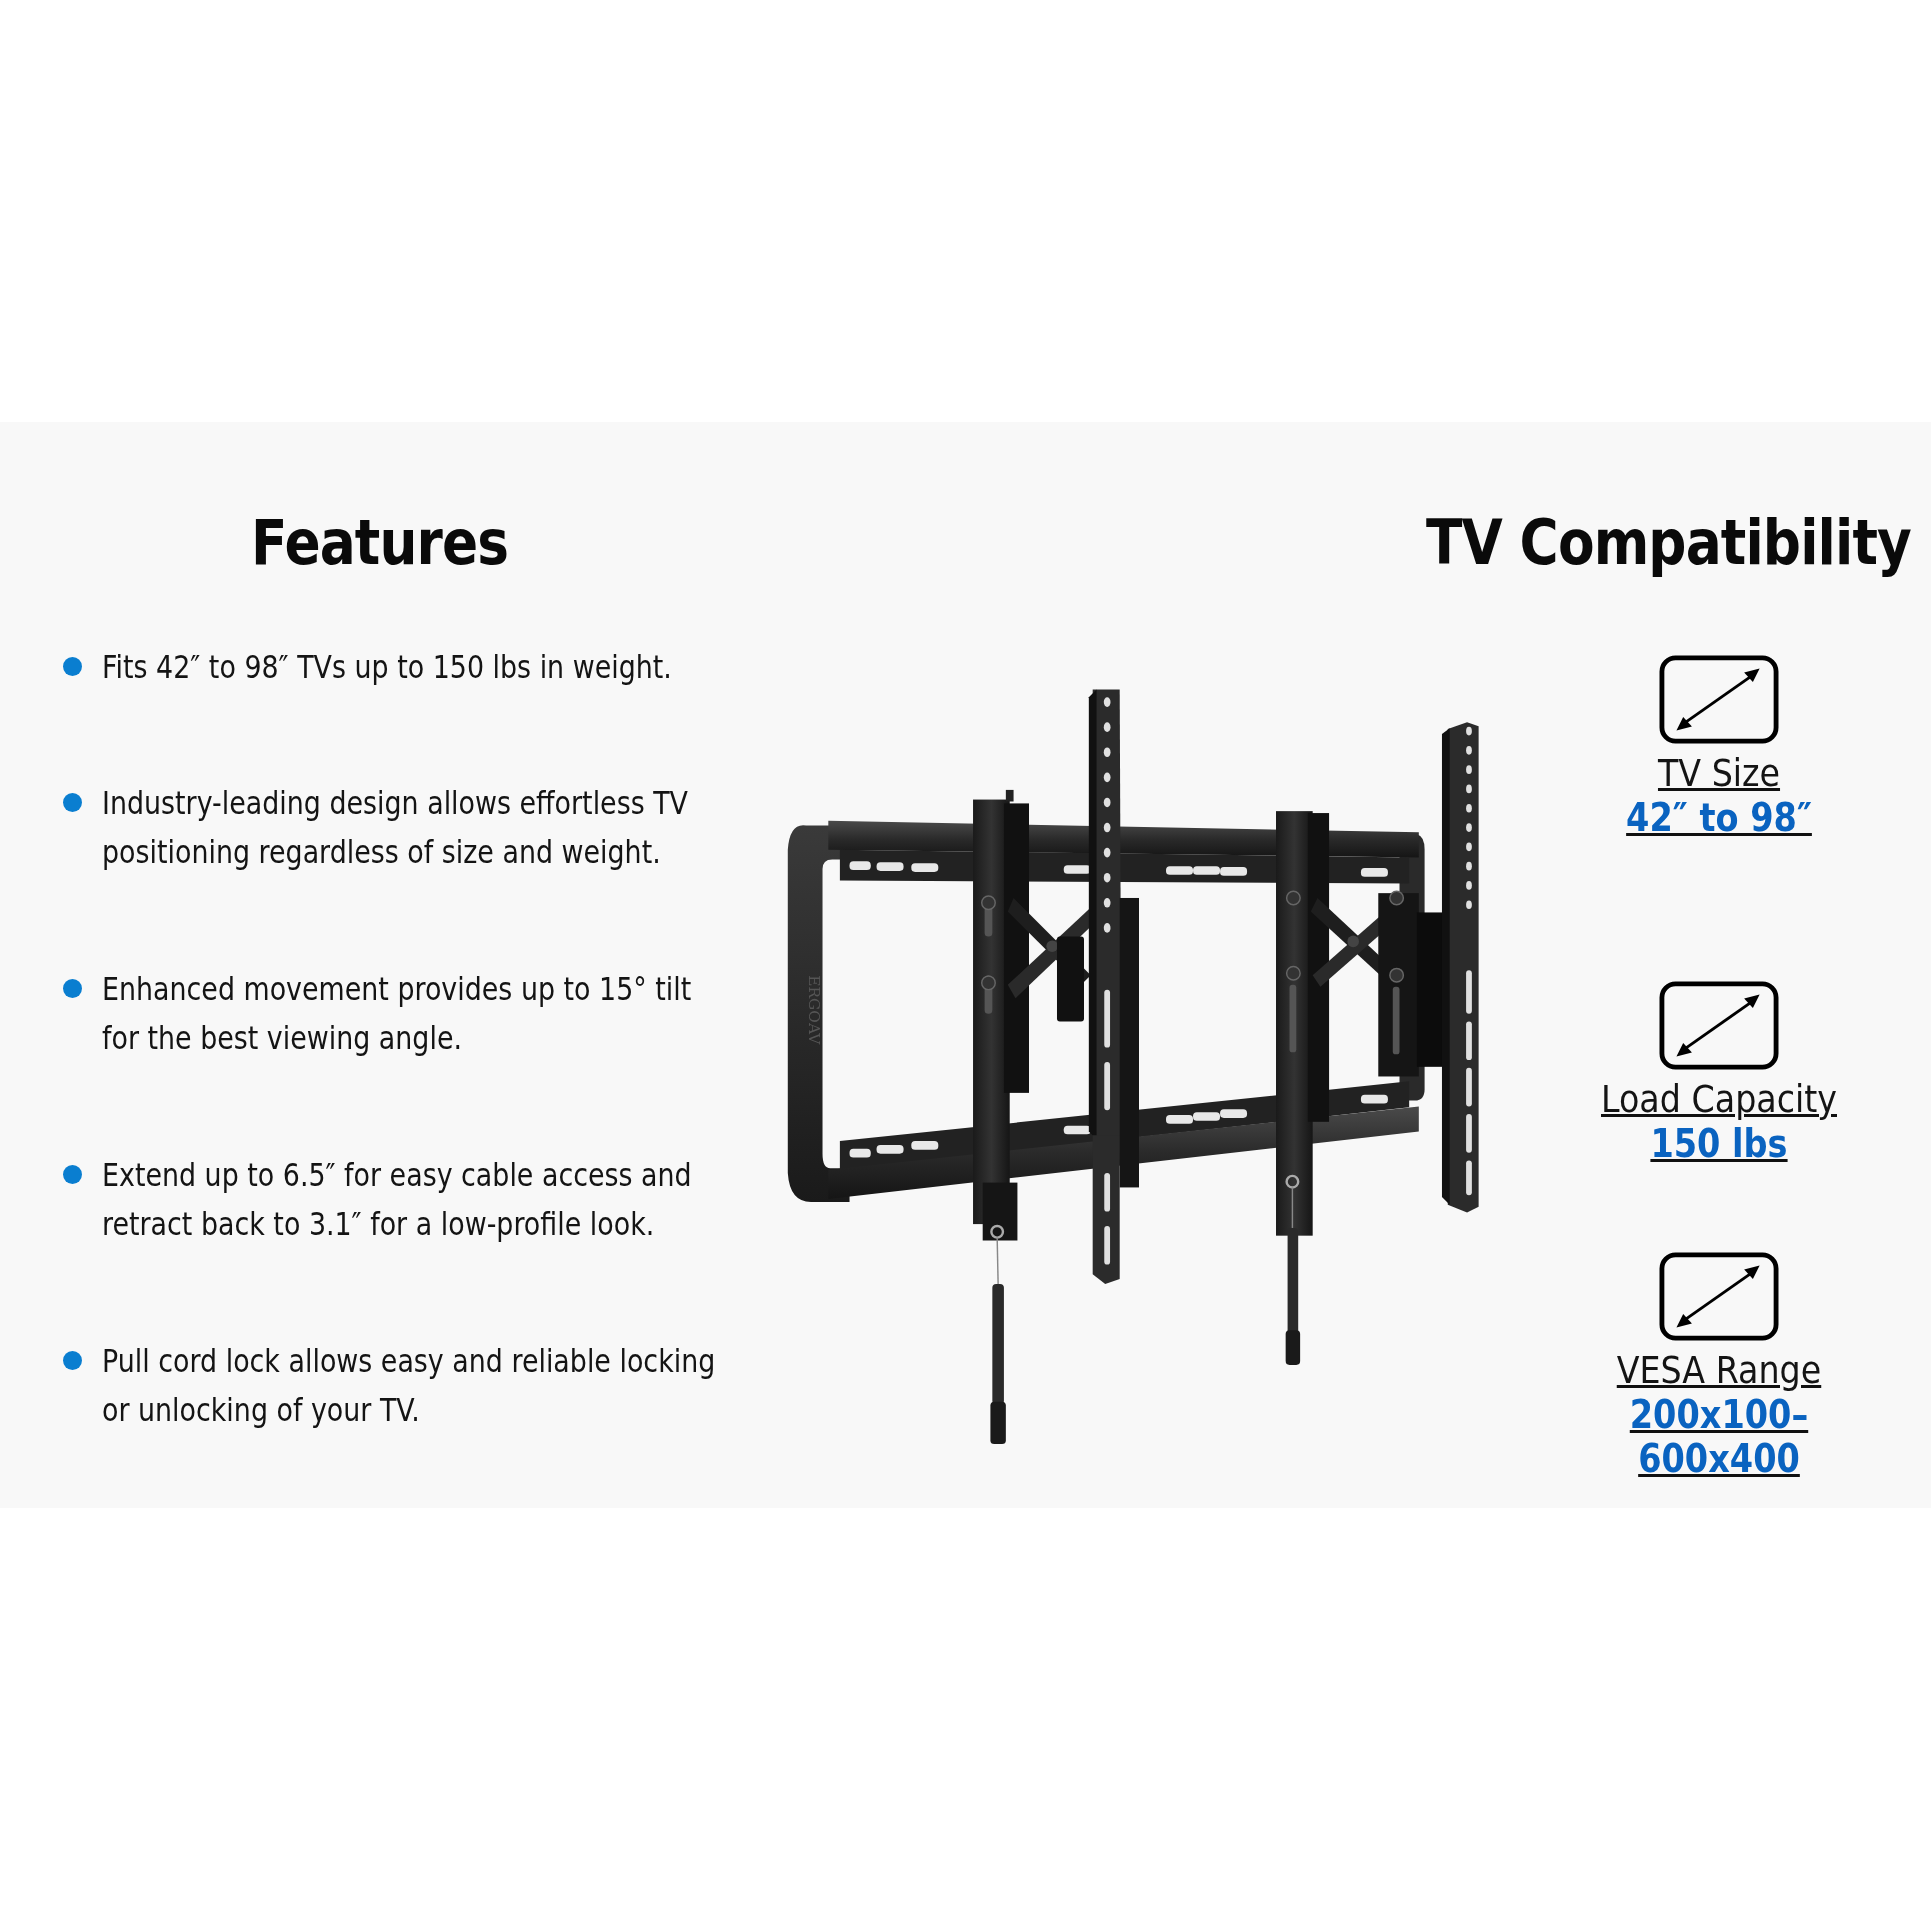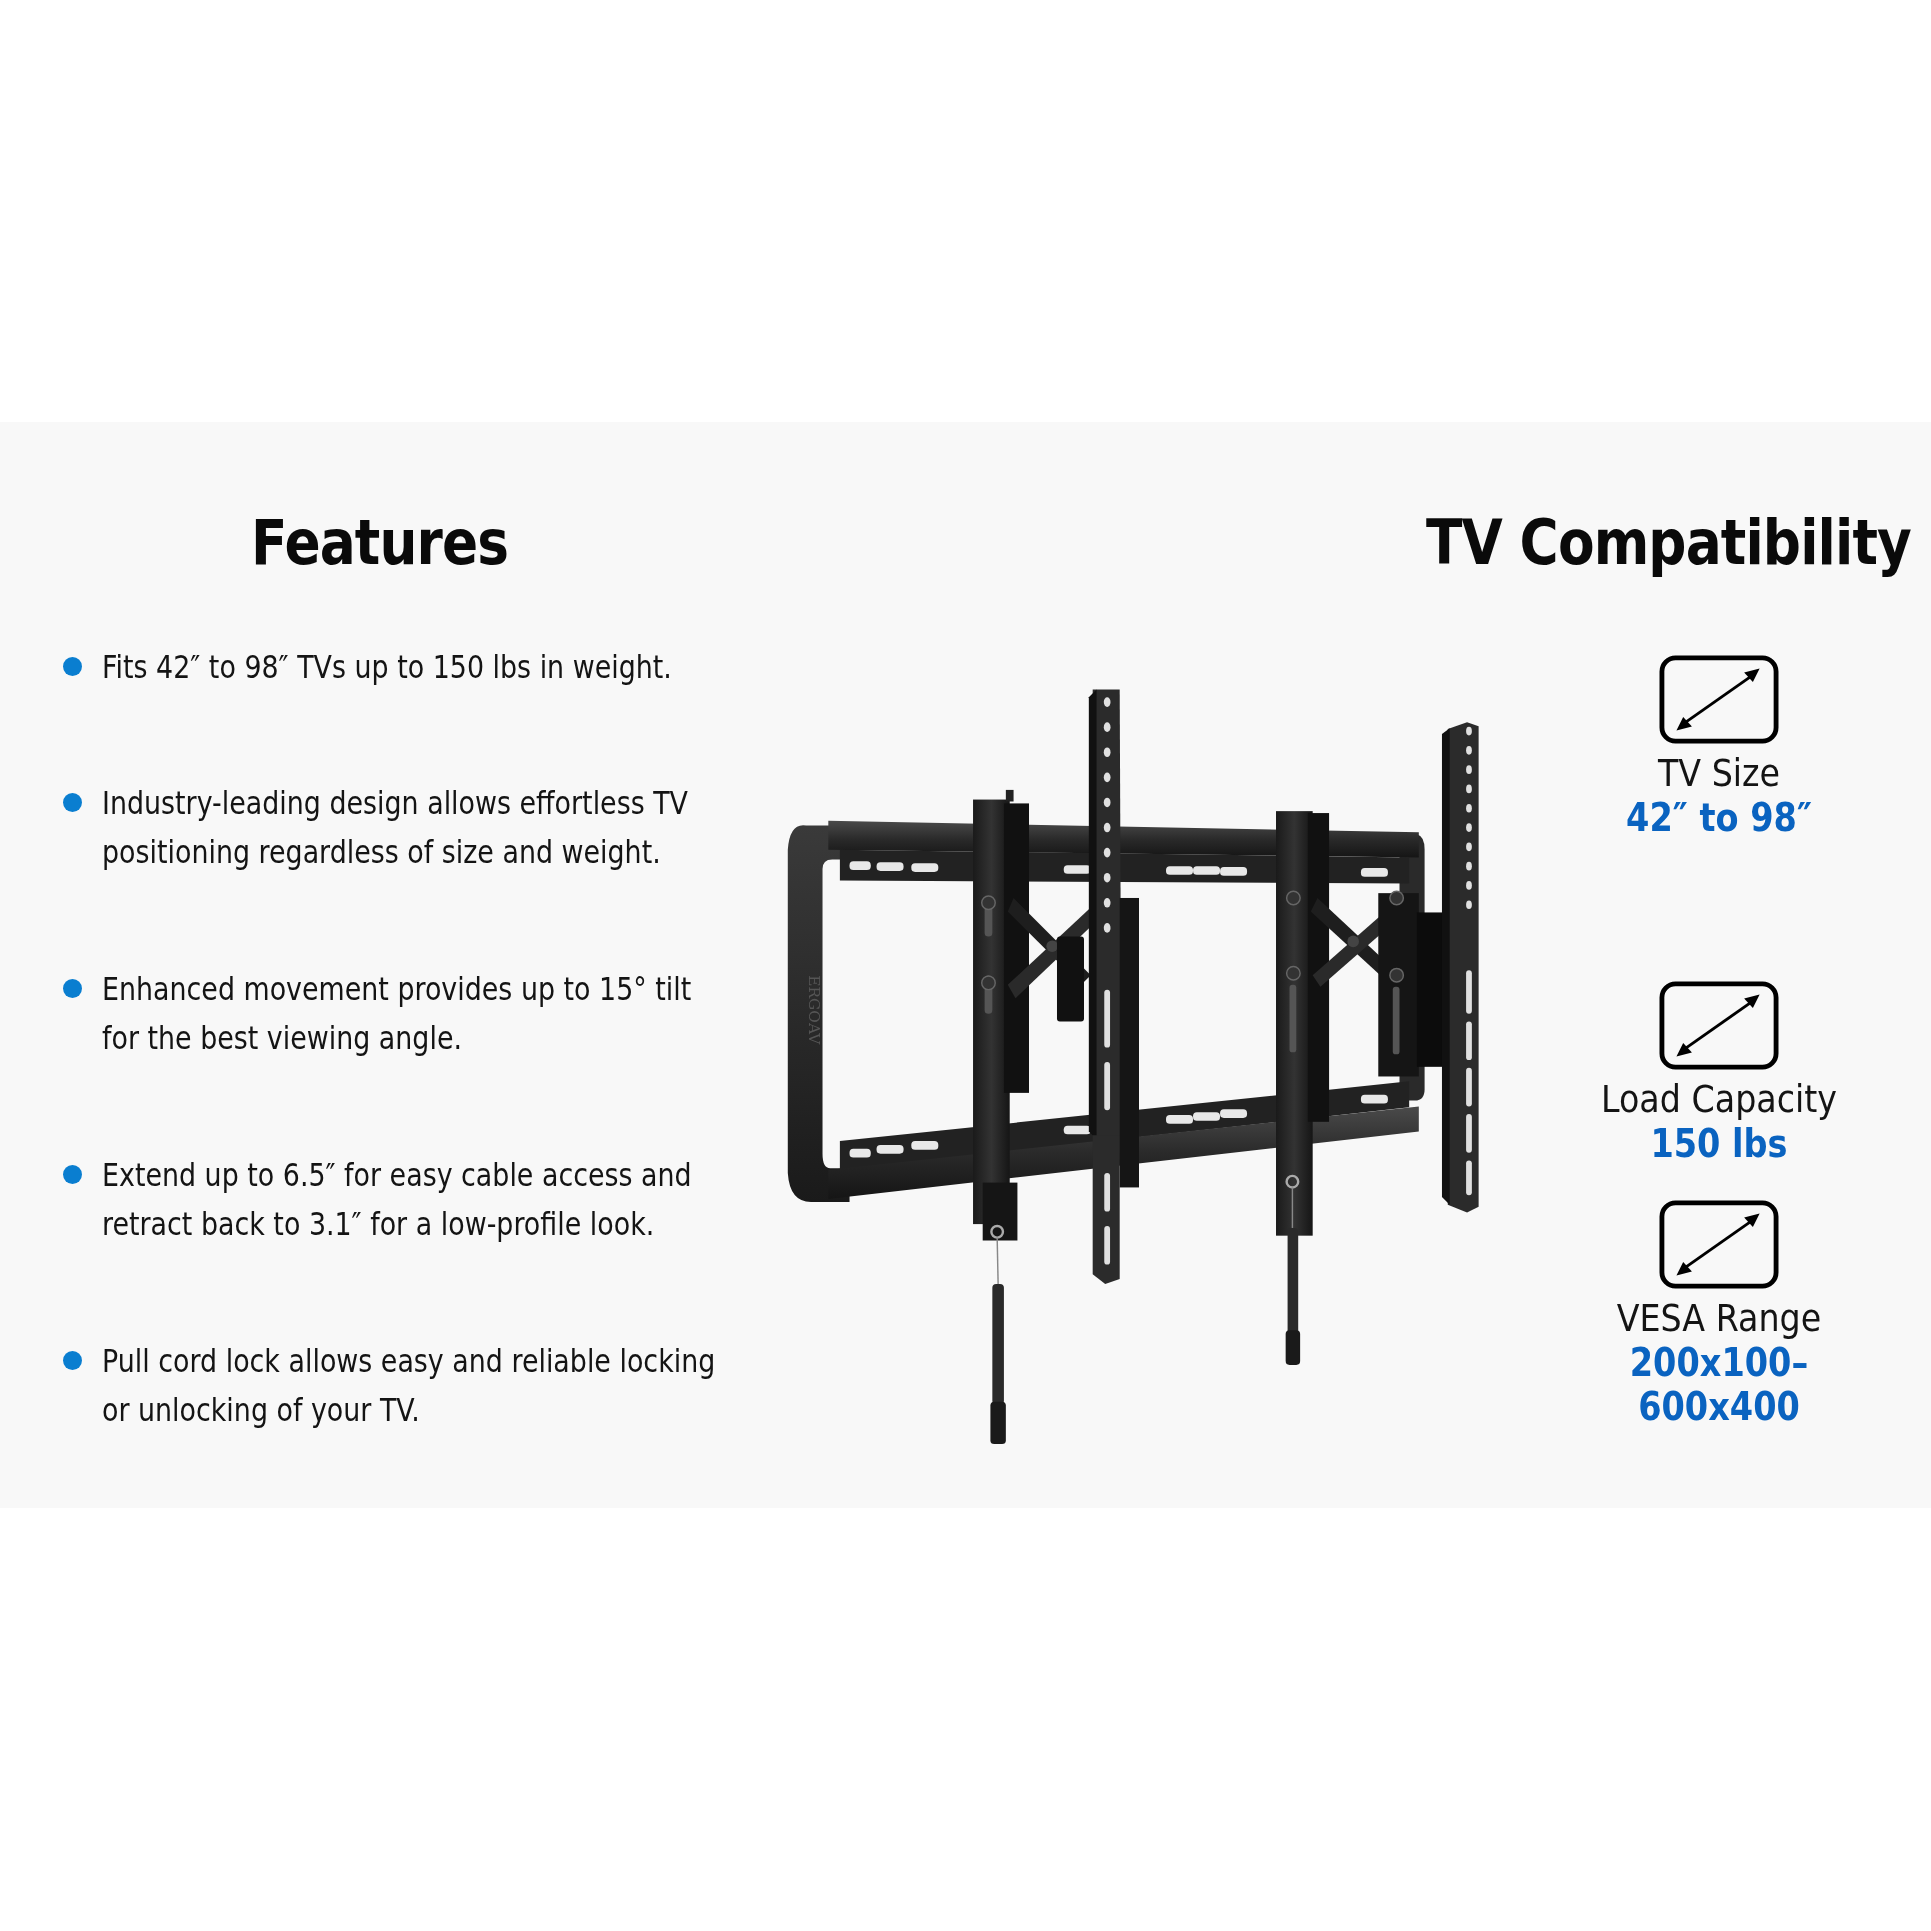--- a/index.html
+++ b/index.html
@@ -35,21 +35,21 @@
     color: #141414; white-space: pre-line; width: 734px;
     font-family: "DejaVu Sans", "Liberation Sans", sans-serif;
     transform: scaleX(0.84); transform-origin: left top;
   }
 
   .product {
     position: absolute; left: 782px; top: 676px; width: 714px; height: 772px;
   }
 
   .spec {
-    position: absolute; left: 1526px; width: 386px; text-align: center;
+    position: absolute; left: 1526px; width: 386px; text-align: center; text-decoration: underline;
   }
   .spec .icon { display: block; margin: 0 auto; width: 120px; height: 89px; }
   .spec .label {
     display: block; font-size: 37px; line-height: 44px; color: #141414; margin-top: 7.7px;
     font-family: "DejaVu Sans", "Liberation Sans", sans-serif;
     transform: scaleX(0.9);
   }
   .spec .value {
     display: block; font-size: 39px; line-height: 44px; color: #0a63c0; font-weight: bold;
     font-family: "DejaVu Sans", "Liberation Sans", sans-serif;
@@ -246,21 +246,21 @@
   <svg class="icon" viewBox="0 0 124 92">
     <rect x="3" y="3" width="118" height="86" rx="14" fill="none" stroke="#000" stroke-width="5"></rect>
     <line x1="24" y1="72" x2="98" y2="20" stroke="#000" stroke-width="3"></line>
     <polygon points="104,14 88,18 97,28" fill="#000"></polygon>
     <polygon points="18,78 34,74 25,64" fill="#000"></polygon>
   </svg>
   <span class="label">Load Capacity</span>
   <span class="value">150 lbs</span>
 </div>
 
-<div class="spec" style="top:1200px">
+<div class="spec" style="top:1252px">
   <svg class="icon" viewBox="0 0 124 92">
     <rect x="3" y="3" width="118" height="86" rx="14" fill="none" stroke="#000" stroke-width="5"></rect>
     <line x1="24" y1="72" x2="98" y2="20" stroke="#000" stroke-width="3"></line>
     <polygon points="104,14 88,18 97,28" fill="#000"></polygon>
     <polygon points="18,78 34,74 25,64" fill="#000"></polygon>
   </svg>
   <span class="label">VESA Range</span>
   <span class="value">200x100–600x400</span>
 </div>
 

